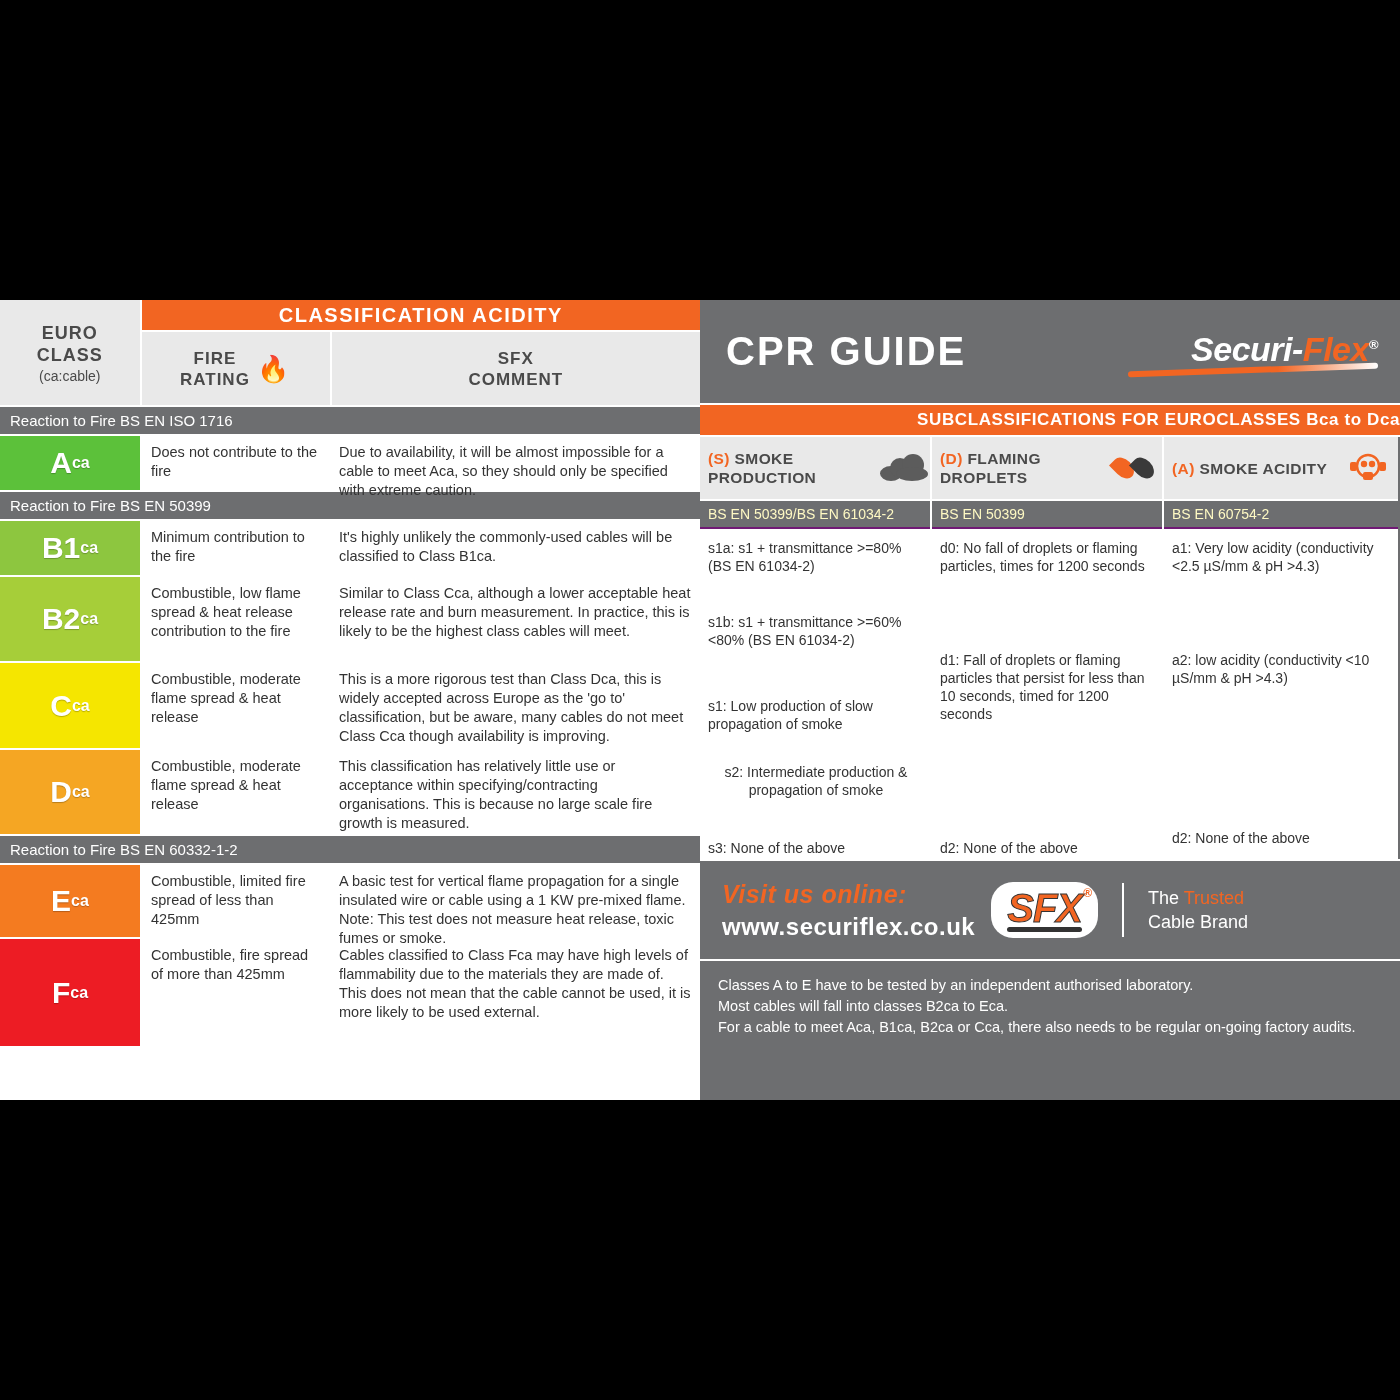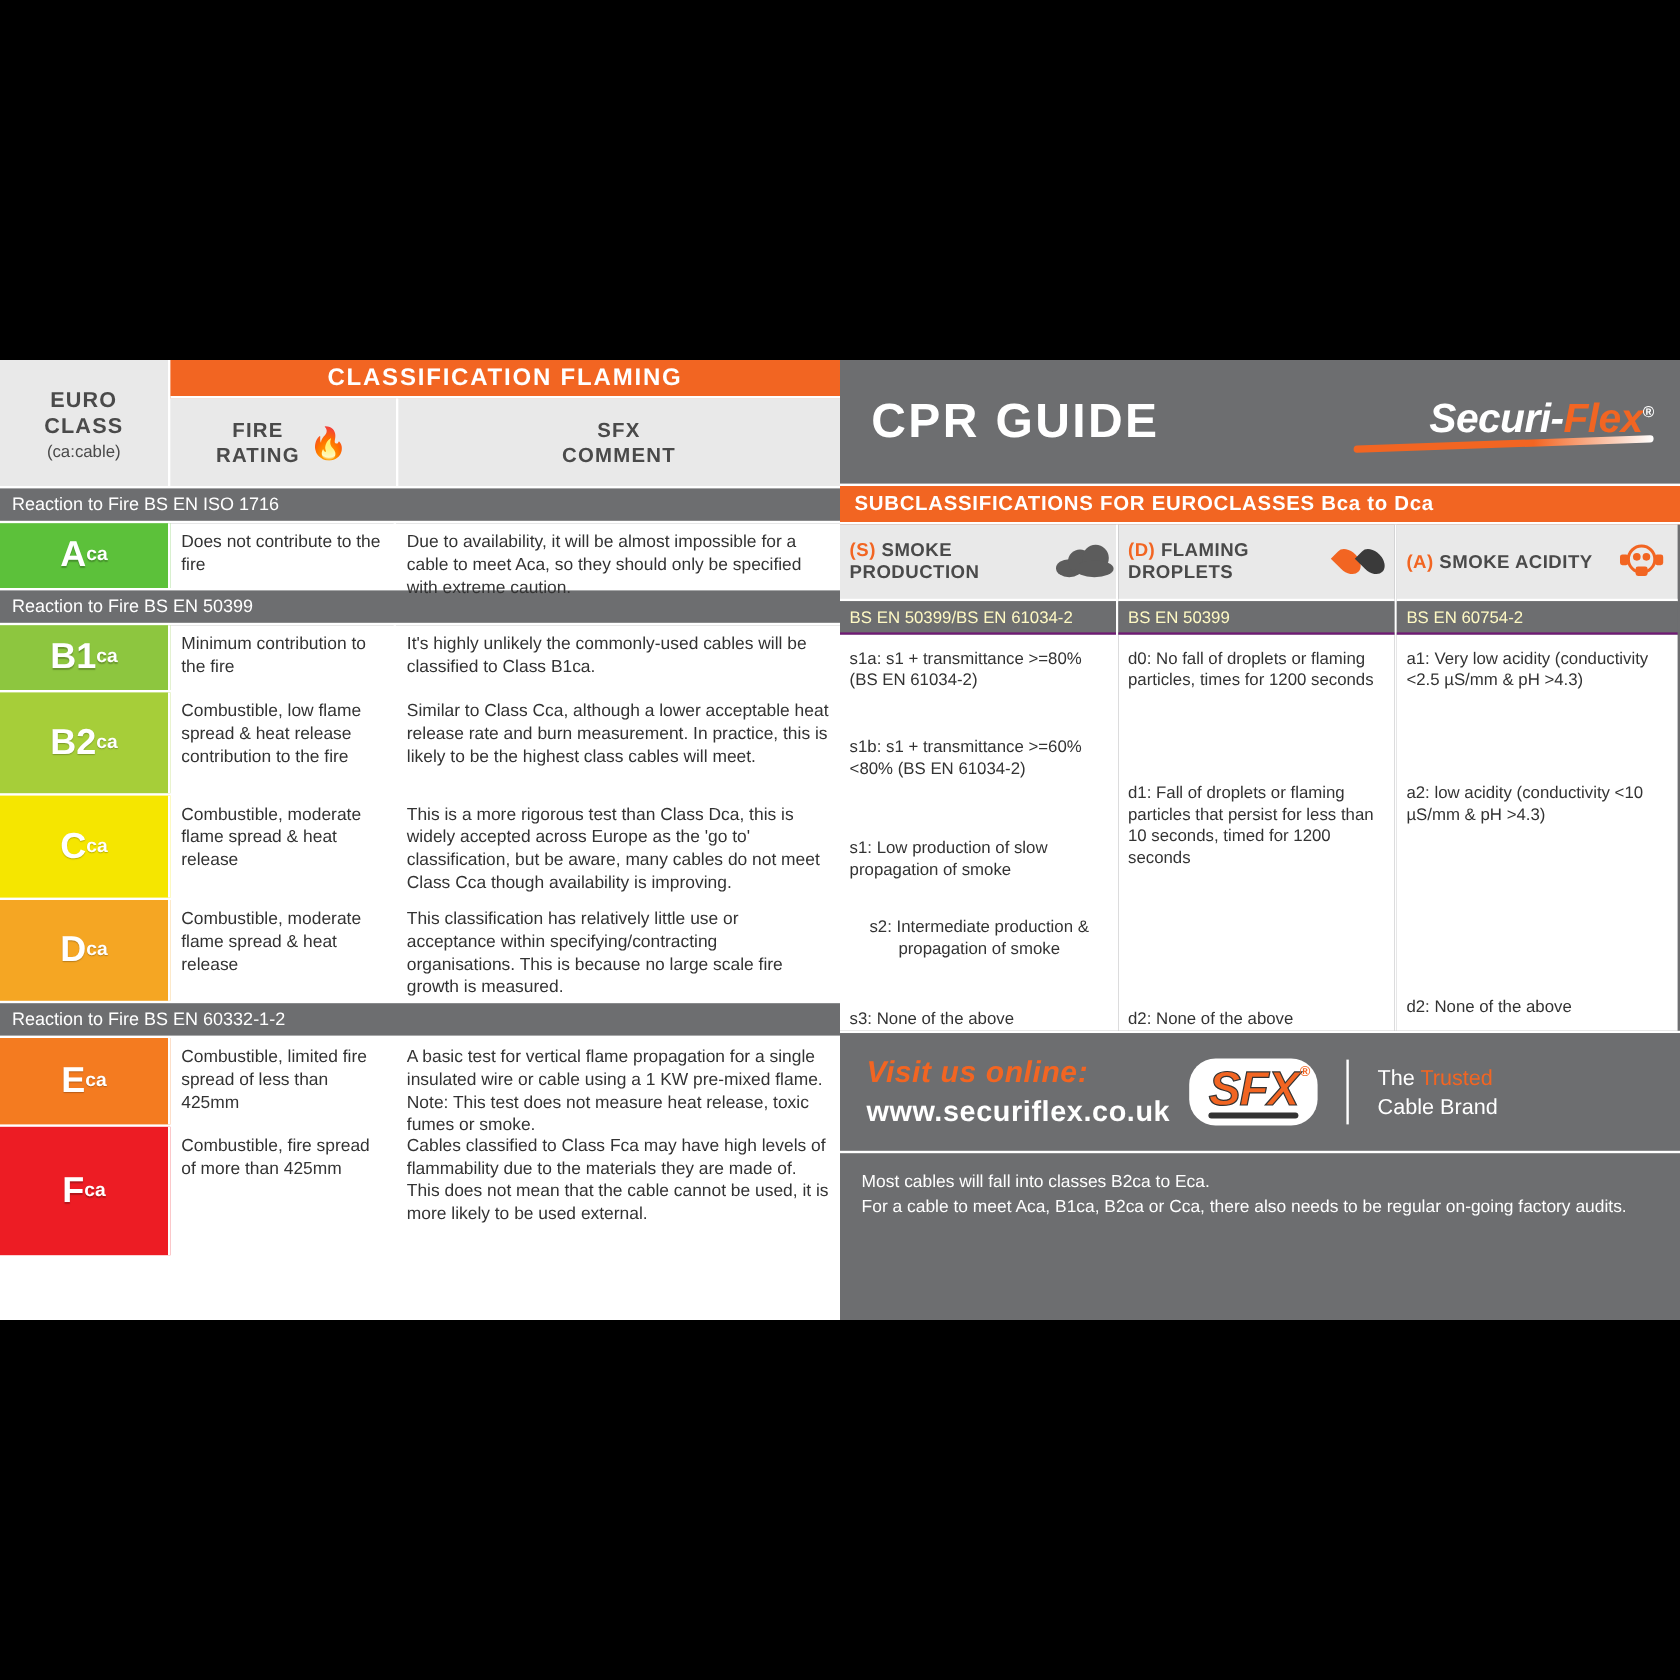--- a/index.html
+++ b/index.html
@@ -205,22 +205,22 @@
     border-radius: 4px;
     transform: skewY(-2deg);
   }
 
   .sub-bar {
     background: #f26522;
     color: #fff;
     font-weight: bold;
     font-size: 17px;
     letter-spacing: 0.6px;
-    text-align: left;
-    padding: 5px 12px;
+    text-align: right;
+    padding: 5px 0;
     border-bottom: 2px solid #fff;
   }
   .cols3 {
     display: flex;
     border-bottom: 2px solid #fff;
   }
   .col3 {
     width: 232px;
     border-right: 2px solid #fff;
     box-sizing: border-box;
@@ -360,21 +360,21 @@
 
     <div class="left">
 
       <div class="lhead">
         <div class="euroclass-cell">
           <div class="l1">EURO</div>
           <div class="l2">CLASS</div>
           <div class="l3">(ca:cable)</div>
         </div>
         <div class="crit-col">
-          <div class="crit-title">CLASSIFICATION FLAMING</div>
+          <div class="crit-title">CLASSIFICATION ACIDITY</div>
           <div class="crit-sub">
             <div class="fire-rating">
               <div>
                 <div>FIRE</div>
                 <div>RATING</div>
               </div>
               <span class="flame">🔥</span>
             </div>
             <div class="sfx-comment">
               <div>
@@ -551,18 +551,19 @@
           <div class="bar"></div>
         </div>
         <div class="divider"></div>
         <div class="trusted">
           <div><span>The </span><span class="o">Trusted</span></div>
           <div>Cable Brand</div>
         </div>
       </div>
 
       <div class="footnote">
+        <div>Classes A to E have to be tested by an independent authorised laboratory.</div>
         <div>Most cables will fall into classes B2ca to Eca.</div>
         <div>For a cable to meet Aca, B1ca, B2ca or Cca, there also needs to be regular on-going factory audits.</div>
       </div>
     </div>
   </div>
 </div>
 
 </body></html>

